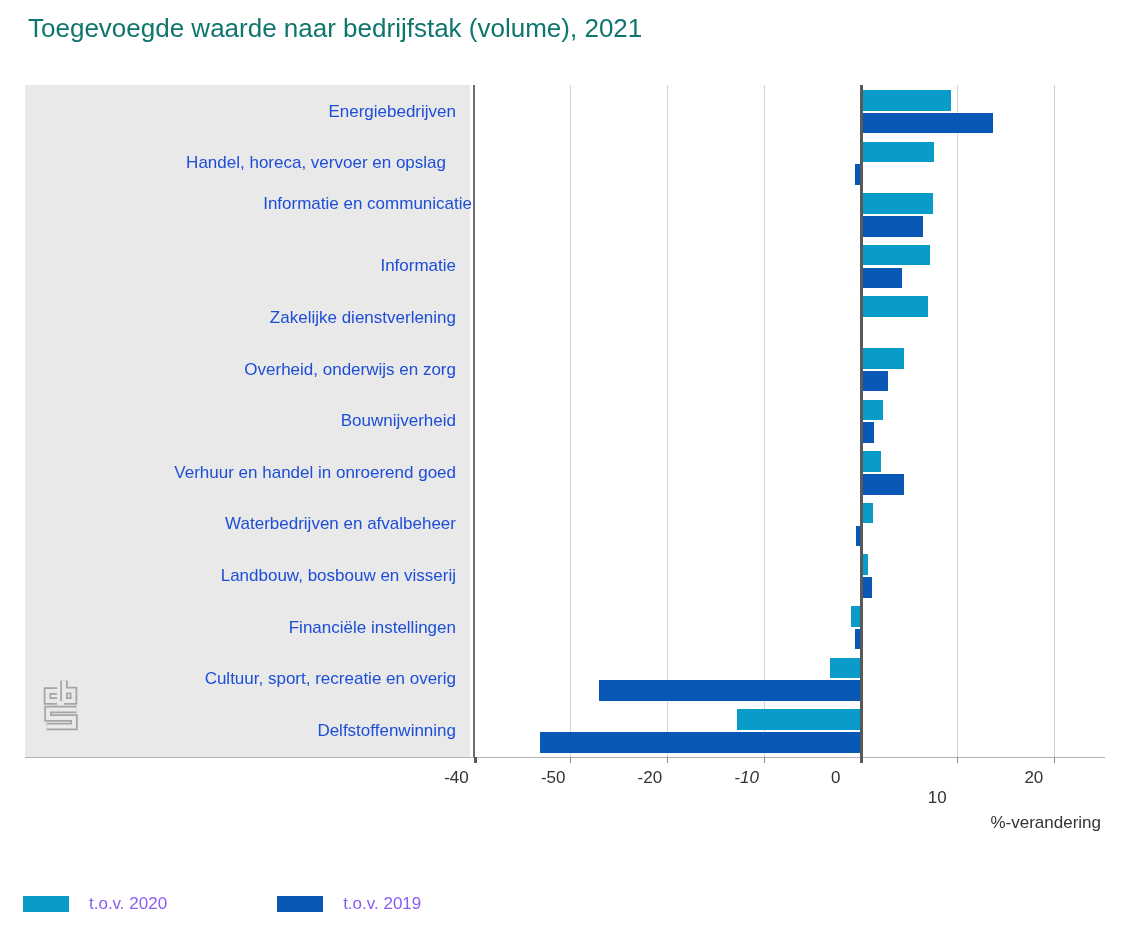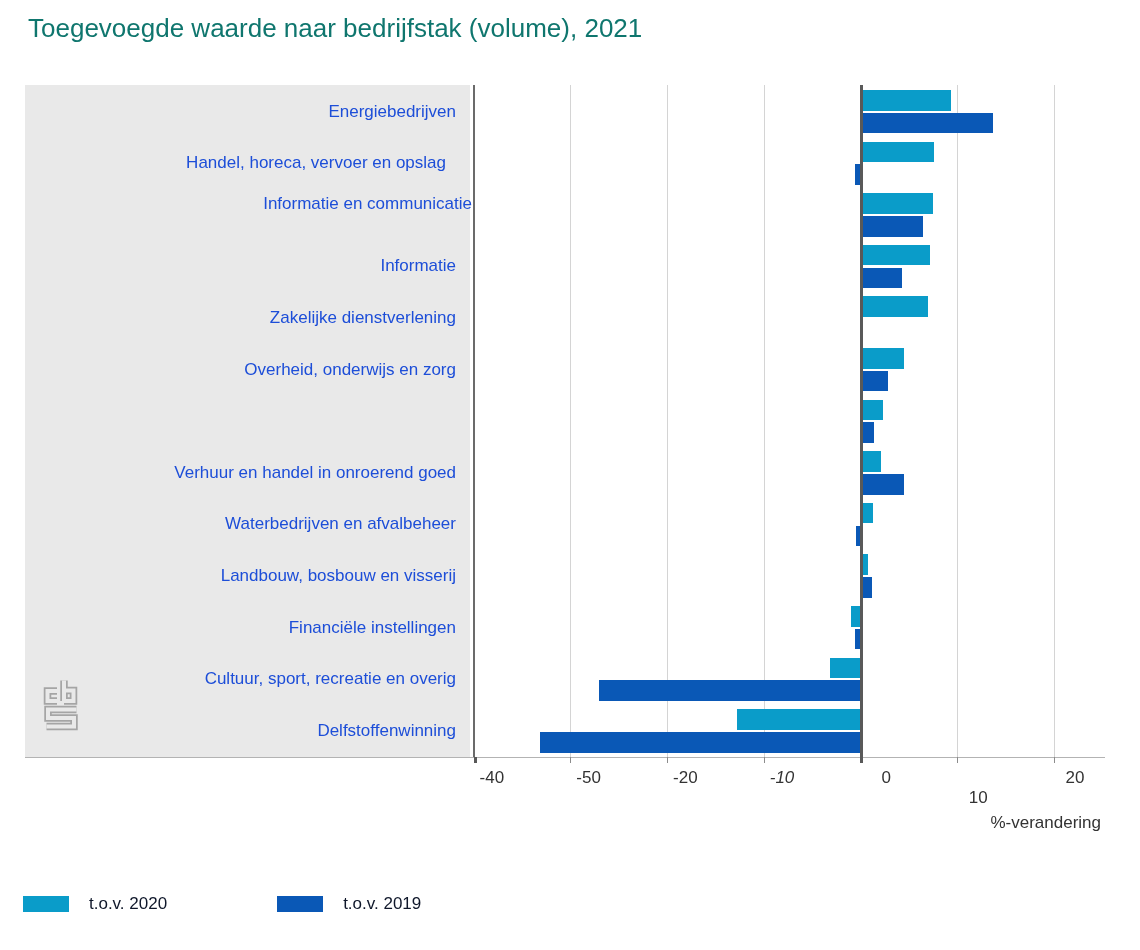--- a/index.html
+++ b/index.html
@@ -10,25 +10,25 @@
   .plot{position:absolute;left:470px;top:85px;width:635px;height:672px;background:#fff;}
   .cat-label{position:absolute;height:45px;display:flex;align-items:center;justify-content:flex-end;
              font-size:17px;color:#1d4ed8;white-space:nowrap;z-index:3;}
   .gridline{position:absolute;top:85px;height:672px;width:1px;background:#d4d4d4;z-index:0;}
   .gridline.left-edge{width:2px;background:#6b6b6b;}
   .gridline.zero{width:3px;background:#595959;z-index:4;}
   .baseline{position:absolute;left:25px;top:757px;width:1080px;height:1px;background:#b3b3b3;}
   .tick-stub{position:absolute;top:757px;height:6px;width:1px;background:#8c8c8c;}
   .tick-stub.dark{width:3px;background:#595959;}
   .bar{position:absolute;height:20.5px;z-index:2;}
-  .x-tick{position:absolute;top:768px;width:60px;text-align:right;font-size:17px;color:#333;}
+  .x-tick{position:absolute;top:768px;width:60px;text-align:left;font-size:17px;color:#333;}
   .x-axis-title{position:absolute;top:813px;left:801px;width:300px;text-align:right;font-size:17px;color:#333;}
   .legend{position:absolute;left:23px;top:888px;height:32px;display:flex;align-items:center;}
   .legend .swatch{display:inline-block;width:46px;height:16px;margin-right:20px;}
-  .legend .leg-label{font-size:17px;color:#0f172a;margin-right:110px;white-space:nowrap;}
+  .legend .leg-label{font-size:17px;color:#8b5cf6;margin-right:110px;white-space:nowrap;}
   .cbs-logo{position:absolute;left:43px;top:677px;z-index:3;}
 </style>
 </head>
 <body>
 
 <div id="chart">
 
   <div class="title">Toegevoegde waarde naar bedrijfstak (volume), 2021</div>
 
   <div class="panel"></div>
@@ -90,20 +90,21 @@
     <div class="bar" title="Informatie en communicatie — t.o.v. 2020: 7.4%" style="top: 193.2px; left: 861px; width: 71.558px; background: rgb(10, 156, 201);"></div>
     <div class="bar" title="Informatie en communicatie — t.o.v. 2019: 6.4%" style="top: 216px; left: 861px; width: 61.888px; background: rgb(10, 88, 182);"></div>
     <div class="cat-label" style="left: 25px; width: 431px; top: 243.8px;">Informatie</div>
     <div class="bar" title="Industrie — t.o.v. 2020: 7.1%" style="top: 244.8px; left: 861px; width: 68.657px; background: rgb(10, 156, 201);"></div>
     <div class="bar" title="Industrie — t.o.v. 2019: 4.2%" style="top: 267.6px; left: 861px; width: 40.614px; background: rgb(10, 88, 182);"></div>
     <div class="cat-label" style="left: 25px; width: 431px; top: 295.4px;">Zakelijke dienstverlening</div>
     <div class="bar" title="Zakelijke dienstverlening — t.o.v. 2020: 6.9%" style="top: 296.4px; left: 861px; width: 66.723px; background: rgb(10, 156, 201);"></div>
     <div class="cat-label" style="left: 25px; width: 431px; top: 347px;">Overheid, onderwijs en zorg</div>
     <div class="bar" title="Overheid, onderwijs en zorg — t.o.v. 2020: 4.4%" style="top: 348px; left: 861px; width: 42.548px; background: rgb(10, 156, 201);"></div>
     <div class="bar" title="Overheid, onderwijs en zorg — t.o.v. 2019: 2.8%" style="top: 370.8px; left: 861px; width: 27.076px; background: rgb(10, 88, 182);"></div>
+    <div class="cat-label" style="left: 25px; width: 431px; top: 398.6px;">Bouwnijverheid</div>
     <div class="bar" title="Bouwnijverheid — t.o.v. 2020: 2.3%" style="top: 399.6px; left: 861px; width: 22.241px; background: rgb(10, 156, 201);"></div>
     <div class="bar" title="Bouwnijverheid — t.o.v. 2019: 1.3%" style="top: 422.4px; left: 861px; width: 12.571px; background: rgb(10, 88, 182);"></div>
     <div class="cat-label" style="left: 25px; width: 431px; top: 450.2px;">Verhuur en handel in onroerend goed</div>
     <div class="bar" title="Verhuur en handel in onroerend goed — t.o.v. 2020: 2.1%" style="top: 451.2px; left: 861px; width: 20.307px; background: rgb(10, 156, 201);"></div>
     <div class="bar" title="Verhuur en handel in onroerend goed — t.o.v. 2019: 4.4%" style="top: 474px; left: 861px; width: 42.548px; background: rgb(10, 88, 182);"></div>
     <div class="cat-label" style="left: 25px; width: 431px; top: 501.8px;">Waterbedrijven en afvalbeheer</div>
     <div class="bar" title="Waterbedrijven en afvalbeheer — t.o.v. 2020: 1.2%" style="top: 502.8px; left: 861px; width: 11.604px; background: rgb(10, 156, 201);"></div>
     <div class="bar" title="Waterbedrijven en afvalbeheer — t.o.v. 2019: -0.5%" style="top: 525.6px; left: 856.165px; width: 4.835px; background: rgb(10, 88, 182);"></div>
     <div class="cat-label" style="left: 25px; width: 431px; top: 553.4px;">Landbouw, bosbouw en visserij</div>
     <div class="bar" title="Landbouw, bosbouw en visserij — t.o.v. 2020: 0.7%" style="top: 554.4px; left: 861px; width: 6.769px; background: rgb(10, 156, 201);"></div>

